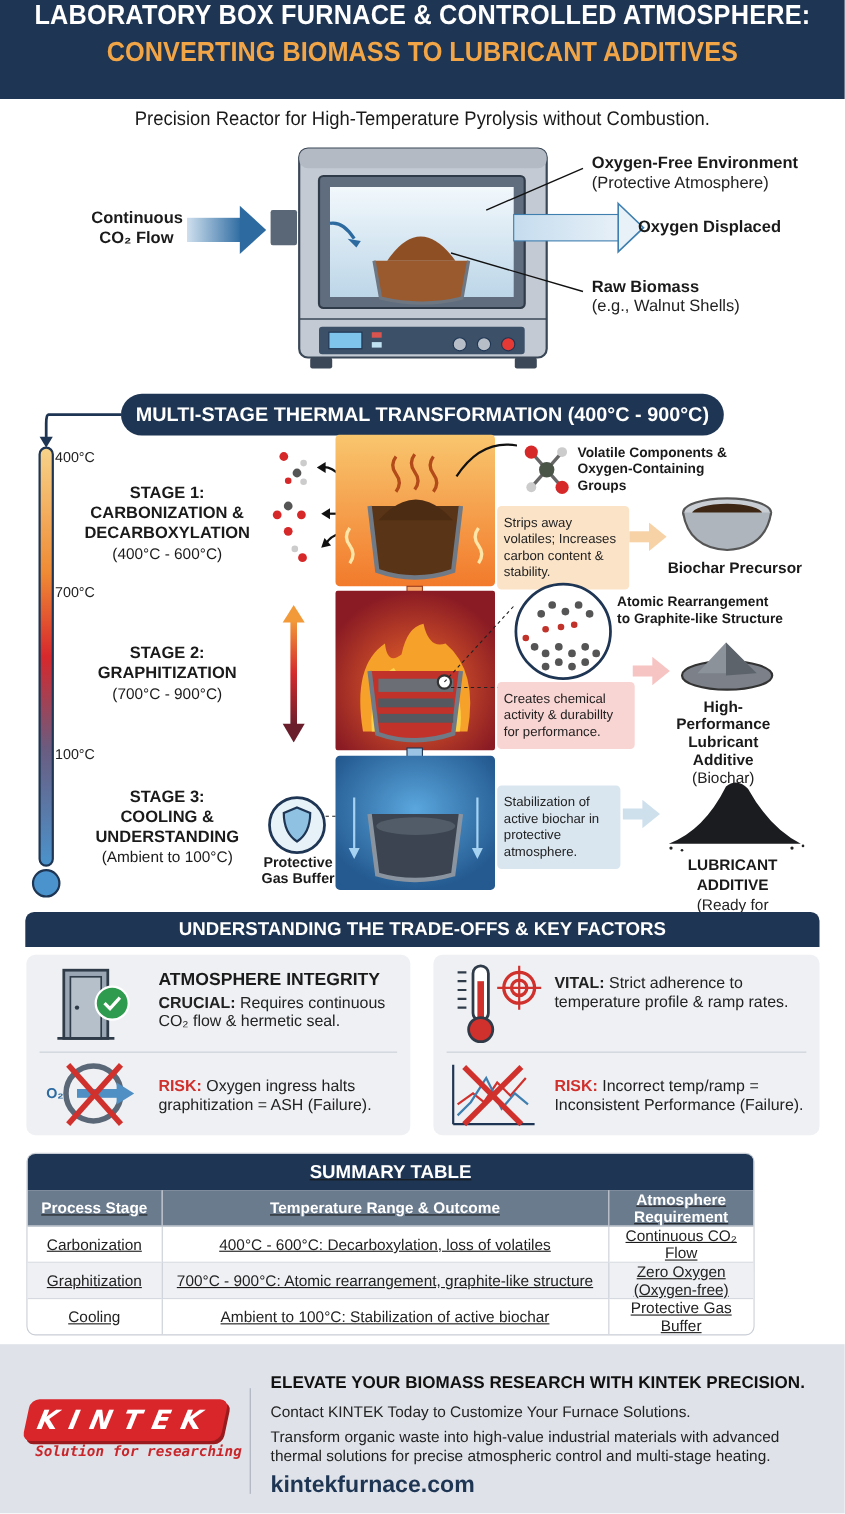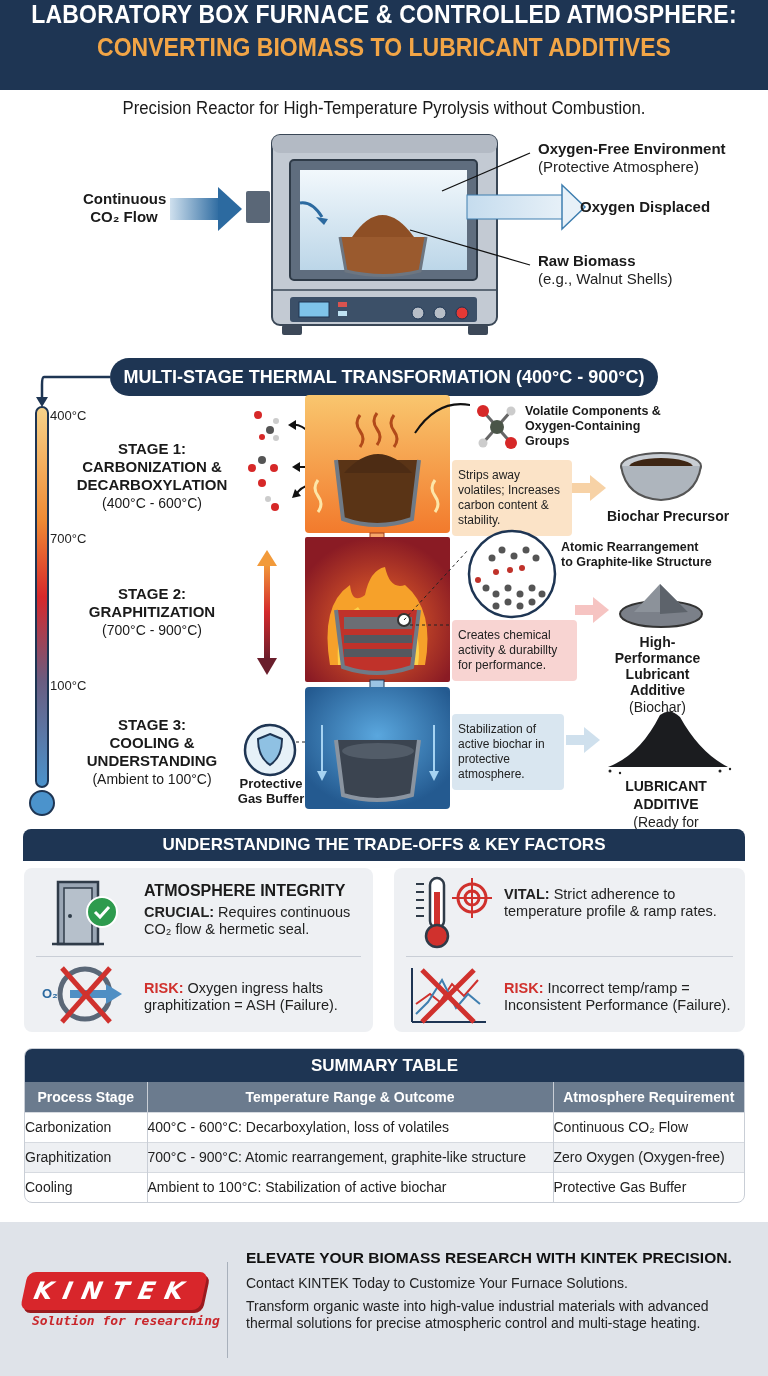--- a/index.html
+++ b/index.html
@@ -14,24 +14,24 @@
   .pill-title { left:110px; top:358px; width:548px; height:38px; background:#1e3553; border-radius:19px; color:#fff; font-weight:bold; font-size:18px; text-align:center; line-height:38px; }
   .stage-title { text-align:center; font-weight:bold; font-size:15px; line-height:18px; }
   .stage-sub { font-weight:normal; font-size:14px; }
   .callout { font-size:12px; line-height:15px; padding:8px 6px; border-radius:4px; color:#222; }
   .section-bar { background:#1e3553; color:#fff; font-weight:bold; font-size:17px; text-align:center; border-radius:8px 8px 0 0; }
   .card { background:#eef0f3; border-radius:8px;padding-left:45px; }
   .card h3 { font-size:16px; font-weight:bold; color:#1a1a1a; }
   .card p { font-size:14.5px; line-height:17px; color:#222; }
   .red { color:#d0312d; font-weight:bold; }
   table { border-collapse:collapse; width:100%; }
-  .tbl { left:24px; top:1048px; width:721px; border-radius:8px; overflow:hidden; border:1px solid #c9ced6; }
+  .tbl { left:24px; top:1048px; width:662px; border-radius:8px; overflow:hidden; border:1px solid #c9ced6;text-decoration:underline; }
   .tbl .head { background:#1e3553; color:#fff; font-weight:bold; font-size:17px; text-align:center; height:33px; line-height:33px; }
   .tbl th { background:#6b7b8e; color:#fff; font-size:14px; height:30px; border-right:1px solid #c9ced6; font-weight:bold; }
-  .tbl td { font-size:14px; height:30px; border-right:1px solid #c9ced6; border-top:1px solid #d6dae0; color:#222; }
+  .tbl td { font-size:14px; height:30px; text-align:center; border-right:1px solid #c9ced6; border-top:1px solid #d6dae0; color:#222; }
   .tbl tr:nth-child(even) td { background:#eef0f3; }
   .footer { left:0; top:1222px; width:768px; height:154px; background:#dfe3e9; }
   .kintek-logo { left:24px; top:1272px; width:180px; height:38px; background:#d8262b; border-radius:8px; transform:skewX(-12deg); color:#fff; font-weight:bold; font-style:italic; font-size:24px; letter-spacing:10px; text-align:center; line-height:38px; font-family:"DejaVu Sans", sans-serif; box-shadow:3px 3px 0 #9b1a1e; }
 </style>
 </head>
 <body>
 
 <div class="abs header">
   <div class="t1">LABORATORY BOX FURNACE &amp; CONTROLLED ATMOSPHERE:</div>
   <div class="t2">CONVERTING BIOMASS TO LUBRICANT ADDITIVES</div>
@@ -411,13 +411,14 @@
 </div>
 
 <div class="abs footer"></div>
 <div class="abs kintek-logo">KINTEK</div>
 <div class="abs" style="left:20px;top:1313px;width:190px;color:#c9262b;font-weight:bold;font-style:italic;font-size:13px;font-family:'DejaVu Sans Mono', monospace;margin-left:12px;">Solution for researching</div>
 <div class="abs" style="left:227px;top:1262px;width:1px;height:96px;background:#a8b0bb"></div>
 <div class="abs" style="left:246px;top:1249px;width:510px">
   <div style="font-weight:bold;font-size:15.5px;color:#111">ELEVATE YOUR BIOMASS RESEARCH WITH KINTEK PRECISION.</div>
   <div style="font-size:14px;color:#222;margin-top:8px">Contact KINTEK Today to Customize Your Furnace Solutions.</div>
   <div style="font-size:14px;line-height:17px;color:#222;margin-top:7px">Transform organic waste into high-value industrial materials with advanced thermal solutions for precise atmospheric control and multi-stage heating.</div>
+  <div style="font-size:21px;font-weight:bold;color:#1e3553;margin-top:6px">kintekfurnace.com</div>
 </div>
 
 </body></html>

